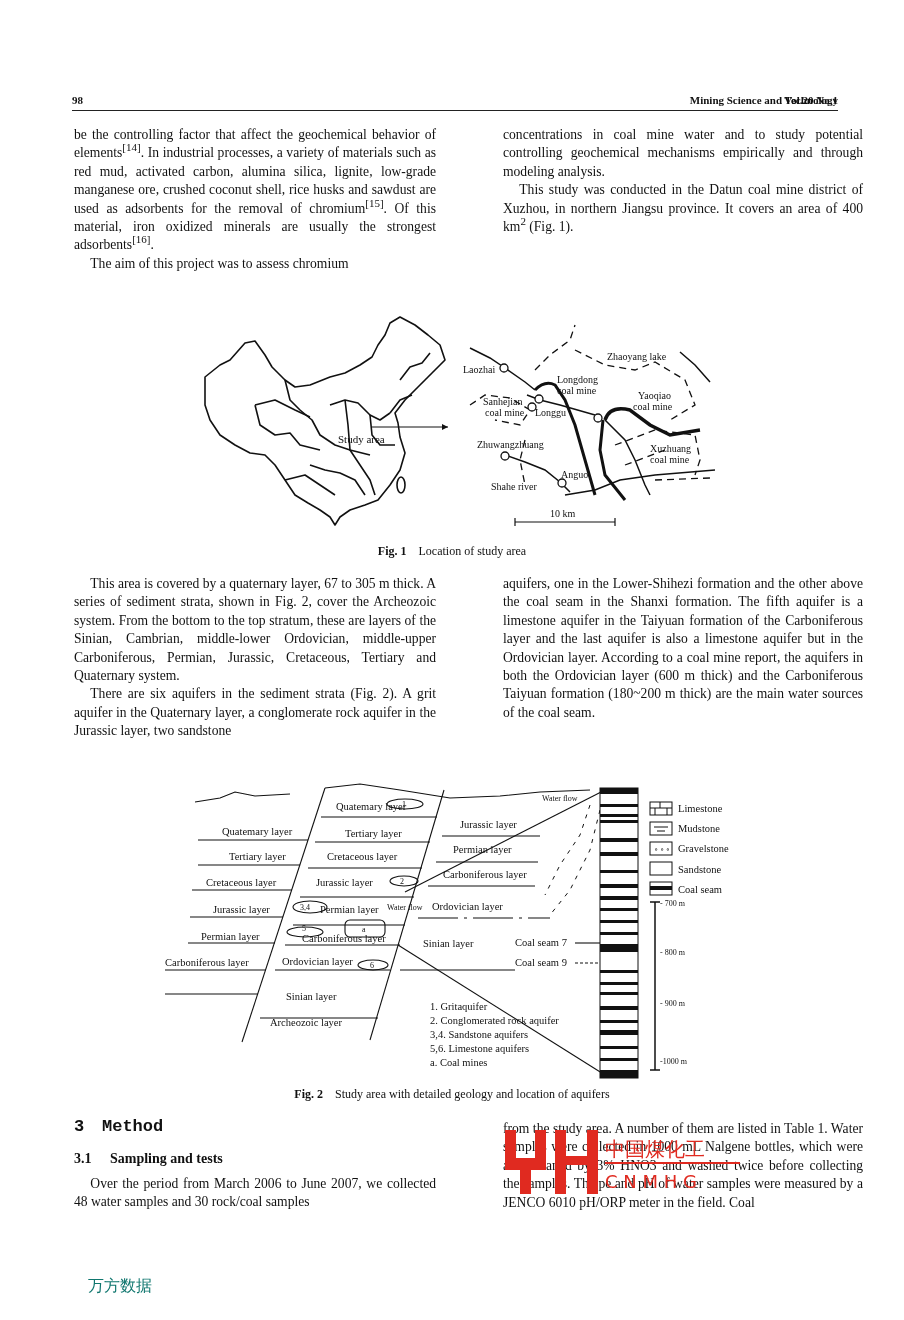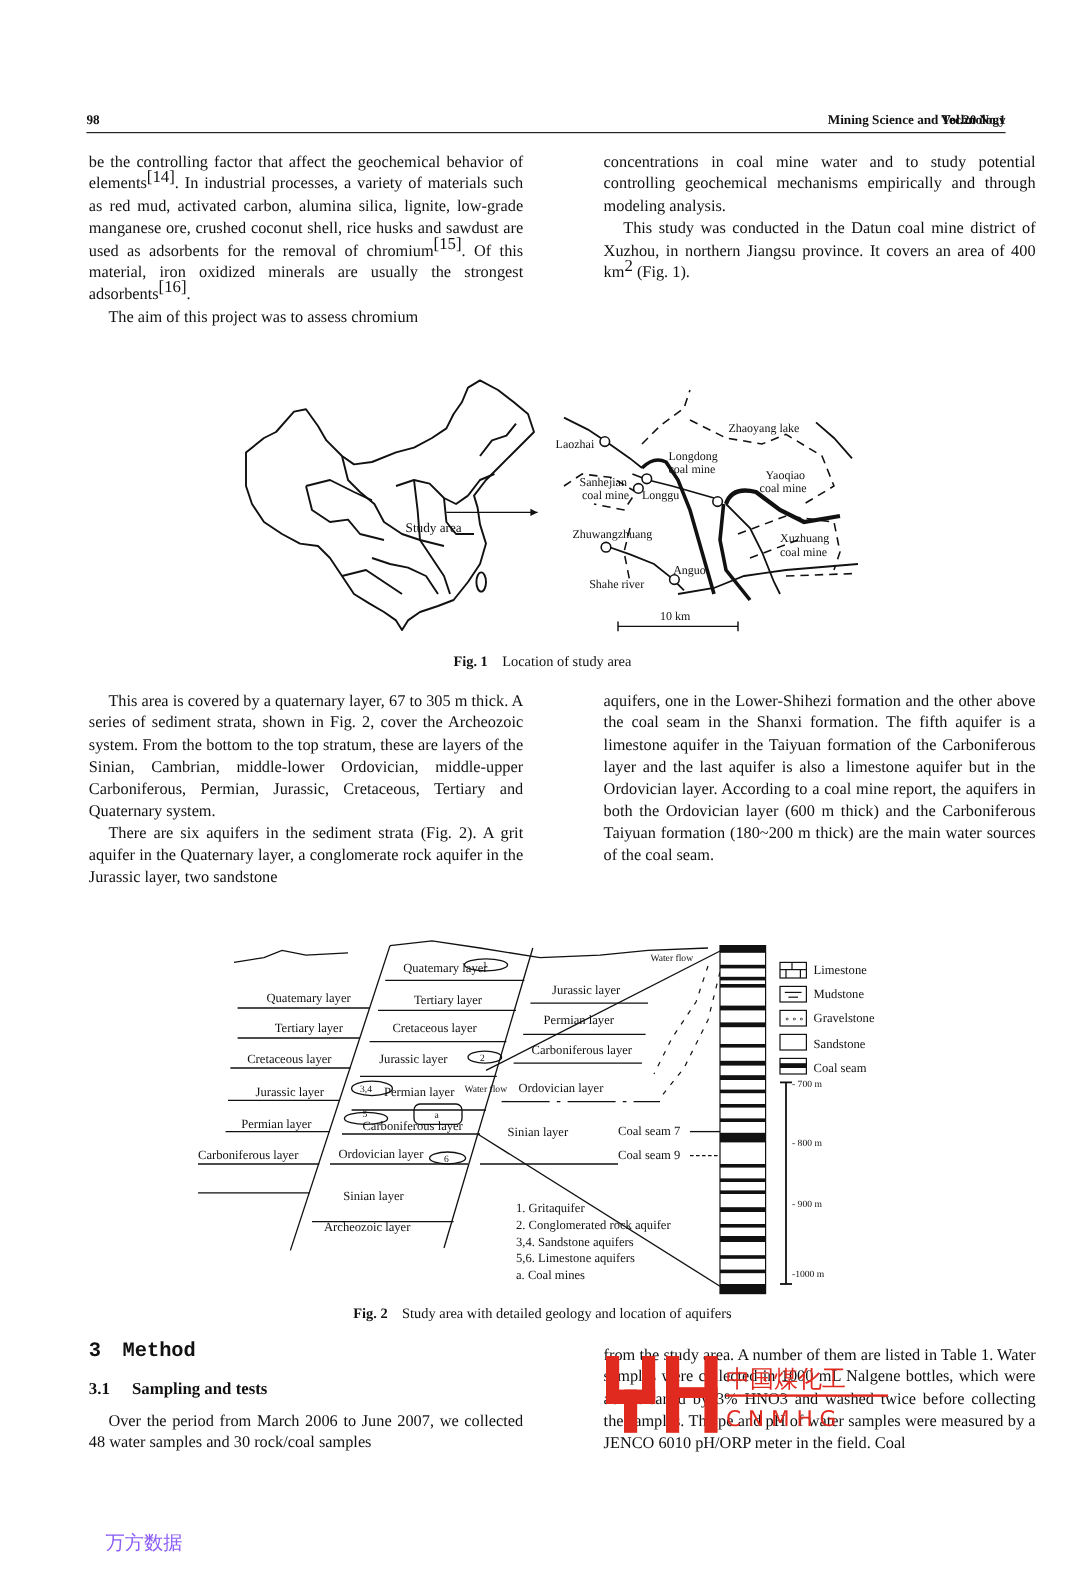--- a/index.html
+++ b/index.html
@@ -8,31 +8,31 @@
   .header { position: absolute; left: 72px; top: 92px; width: 766px; height: 18px;
             border-bottom: 1.4px solid #222; font-size: 11px; }
   .header .pg { position: absolute; left: 0; top: 2px; font-weight: bold; }
   .header .jt { position: absolute; left: 0; right: 0; top: 2px; text-align: right; font-weight: bold; }
   .header .vol { position: absolute; right: 0; top: 2px; font-weight: bold; }
   .col { position: absolute; font-size: 13.6px; line-height: 18.4px; text-align: justify; }
   .col p { margin: 0; }
   .col p.ind { text-indent: 1.2em; }
   .colL { left: 74px; width: 362px; }
   .colR { left: 480px; width: 360px; margin-left: 23px; }
-  sup { font-size: 14px; line-height: 0; }
+  sup { font-size: 11px; line-height: 0; }
   h2 { font-size: 17px; margin: 6px 0 6px 0; font-weight: bold; }
   h2 .num { display: inline-block; width: 28px; }
   h3 { font-size: 14px; margin: 0; font-weight: bold; }
   h3 .num { display: inline-block; width: 36px; }
   .cap { position: absolute; left: 0; width: 904px; text-align: center; font-size: 12px; }
   .cap .fn { margin-right: 12px; font-weight: bold; }
   .fig { position: absolute; }
   .fig svg text { font-family: "Liberation Serif", "DejaVu Serif", serif; fill: #111; }
   .footer { position: absolute; left: 88px; top: 1276px; font-size: 16px;
-            font-family: "DejaVu Sans", sans-serif; color: #8b5cf6; }
+            font-family: "DejaVu Sans", sans-serif; color: #0f766e; }
   .wm { position: absolute; left: 505px; top: 1128px; width: 245px; height: 68px; }
 </style>
 </head>
 <body>
 
 <div class="header">
   <span class="pg">98</span>
   <span class="jt">Mining Science and Technology</span>
   <span class="vol">Vol.20  No.1</span>
 </div>

